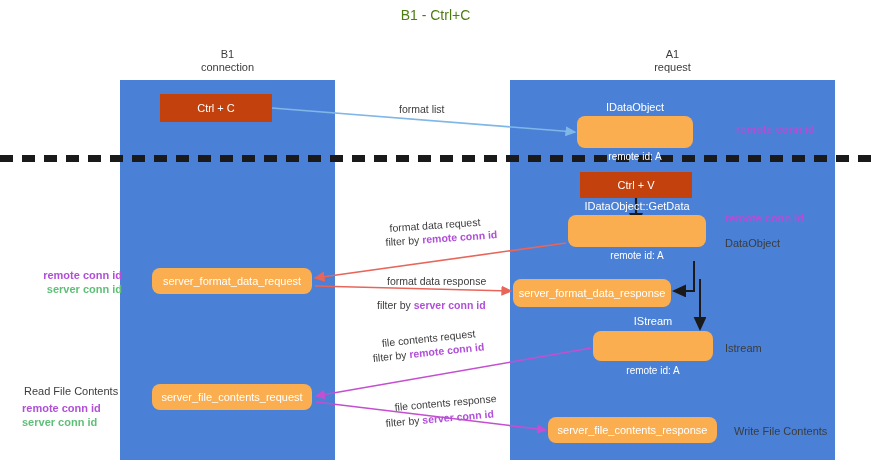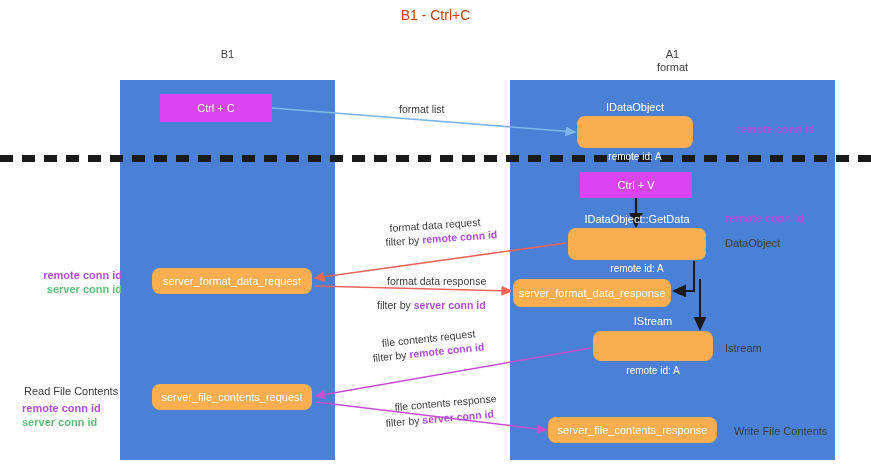--- a/index.html
+++ b/index.html
@@ -21,38 +21,38 @@
   .lane-header{
     position:absolute;text-align:center;color:#3c3c3c;
     font-size:11px;line-height:13px;
   }
   #hdr-b1{left:120px;top:48px;width:215px;}
   #hdr-a1{left:510px;top:48px;width:325px;}
 
   
   #title{
     position:absolute;left:0;top:6px;width:871px;text-align:center;
-    color:#c2410c;font-size:14px;line-height:19px;
+    color:#4d7c0f;font-size:14px;line-height:19px;
   }
 
   
   .box{
     position:absolute;
     display:flex;flex-direction:column;align-items:center;justify-content:center;
     color:#ffffff;font-size:11px;line-height:13px;text-align:center;
     box-sizing:border-box;
   }
-  .box.green{background:#d946ef;}
+  .box.green{background:#c2410c;}
   .box.orange{background:#fbae50;border-radius:8px;}
   .box .l2{font-size:10px;margin-top:36px;}
 
   #box-ctrlc{left:160px;top:94px;width:112px;height:28px;}
   #box-idataobject{left:577px;top:116px;width:116px;height:32px;}
   #box-ctrlv{left:580px;top:172px;width:112px;height:26px;}
-  #box-getdata{left:568px;top:228px;width:138px;height:32px;}
+  #box-getdata{left:568px;top:215px;width:138px;height:32px;}
   #box-sfdreq{left:152px;top:268px;width:160px;height:26px;justify-content:center;}
   #box-sfdresp{left:513px;top:279px;width:158px;height:28px;}
   #box-istream{left:593px;top:331px;width:120px;height:30px;}
   #box-sfcreq{left:152px;top:384px;width:160px;height:26px;}
   #box-sfcresp{left:548px;top:417px;width:169px;height:26px;}
 
   
   .annot{position:absolute;font-size:11px;line-height:14px;color:#3c3c3c;}
   .annot .purple{color:#b14fd8;font-weight:bold;}
   .annot .green{color:#5fbf78;font-weight:bold;}
@@ -89,24 +89,25 @@
 <body>
 
 <div id="stage">
 
   <div id="title">
     <div>B1 - Ctrl+C</div>
   </div>
 
   <div class="lane-header" id="hdr-b1">
     <div>B1</div>
+    <div>connection</div>
   </div>
   <div class="lane-header" id="hdr-a1">
     <div>A1</div>
-    <div>format</div>
+    <div>request</div>
   </div>
 
   <div class="lane" id="lane-b1"></div>
   <div class="lane" id="lane-a1"></div>
 
   <svg id="edges" viewBox="0 0 871 467">
     <defs>
       <marker id="ar-blue" markerWidth="7" markerHeight="7" refX="6" refY="3.2" orient="auto">
         <path d="M0,0 L7,3.2 L0,6.4 z" fill="#7fb7e8"></path>
       </marker>

